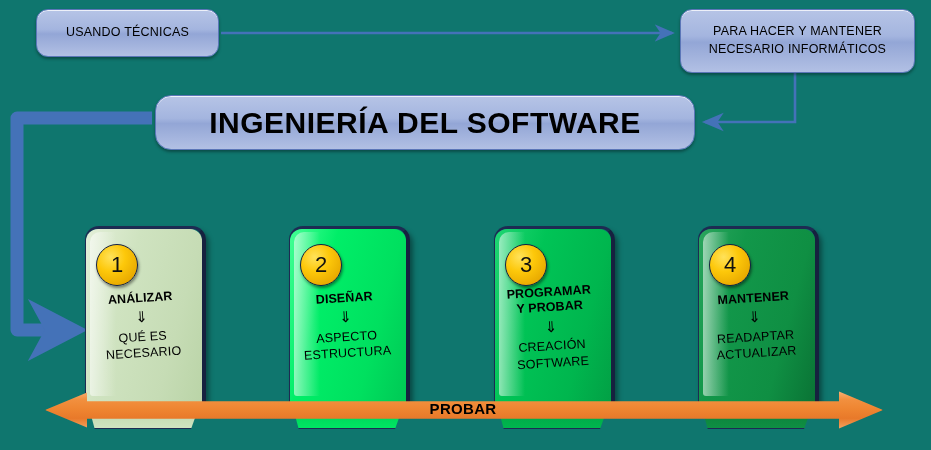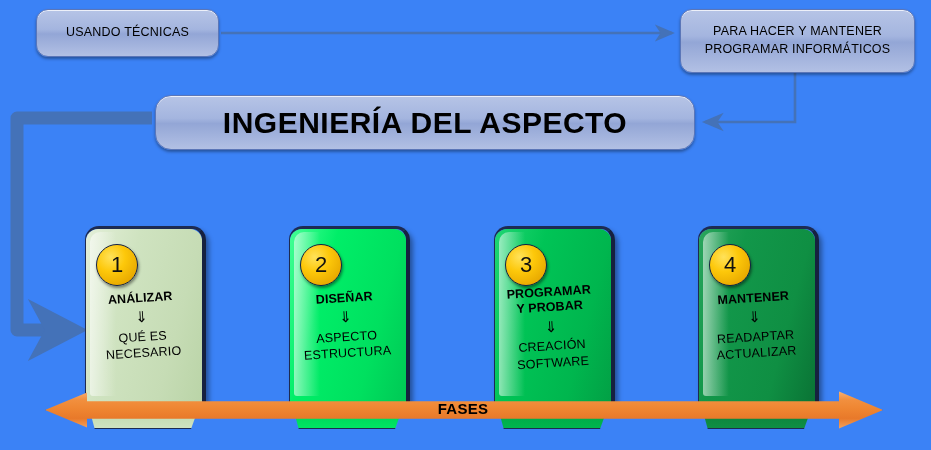--- a/index.html
+++ b/index.html
@@ -1,17 +1,17 @@
 <!DOCTYPE html>
 <html><head>
 <meta charset="utf-8">
 <style>
   html,body{margin:0;padding:0;background:#ffffff;}
   body{width:931px;height:450px;font-family:"Liberation Sans",sans-serif;overflow:hidden;}
-  #stage{position:relative;width:931px;height:450px;background:#3b82f6;}
+  #stage{position:relative;width:931px;height:450px;background:#0f766e;}
 
   
   .bluebox{
     position:absolute;
     box-sizing:border-box;
     border-radius:12px;
     border:1px solid #5b76b8;
     background:linear-gradient(to bottom,#b6c4e6 0%,#a4b5df 42%,#93a6d6 52%,#b2c0e4 100%);
     box-shadow:0 2px 3px rgba(0,0,0,.35), inset 0 1px 0 rgba(255,255,255,.75);
     display:flex;align-items:center;justify-content:center;
@@ -111,26 +111,26 @@
 
   <div class="bluebox" id="box-tecnicas">
     <div>
       <span class="ln">USANDO TÉCNICAS</span>
     </div>
   </div>
 
   <div class="bluebox" id="box-programas">
     <div>
       <span class="ln">PARA HACER Y MANTENER</span>
-      <span class="ln">PROGRAMAR INFORMÁTICOS</span>
+      <span class="ln">NECESARIO INFORMÁTICOS</span>
     </div>
   </div>
 
   <div class="bluebox" id="box-main">
-    <span>INGENIERÍA DEL ASPECTO</span>
+    <span>INGENIERÍA DEL SOFTWARE</span>
   </div>
 
   <div class="card" style="left:85px;top:226px;">
     <div class="foot" style="background:linear-gradient(to bottom,#b9d3a6,#cfe3c0);"></div>
     <div class="face" style="background:linear-gradient(105deg,#e3efd8 0%,#cfe3c0 34%,#c6dcb5 72%,#bad4a7 100%);"></div>
     <div class="shine"></div>
     <div class="badge">
       <span>1</span>
     </div>
     <div class="ctext">
@@ -182,16 +182,16 @@
     <div class="ctext">
       <div class="hd">MANTENER</div>
       <div class="dn">⇓</div>
       <div class="sb">READAPTAR</div>
       <div class="sb">ACTUALIZAR</div>
     </div>
   </div>
 
   <div id="fases">
     <div class="bar"></div>
-    <div class="lbl">FASES</div>
+    <div class="lbl">PROBAR</div>
   </div>
 
 </div>
 
 </body></html>

